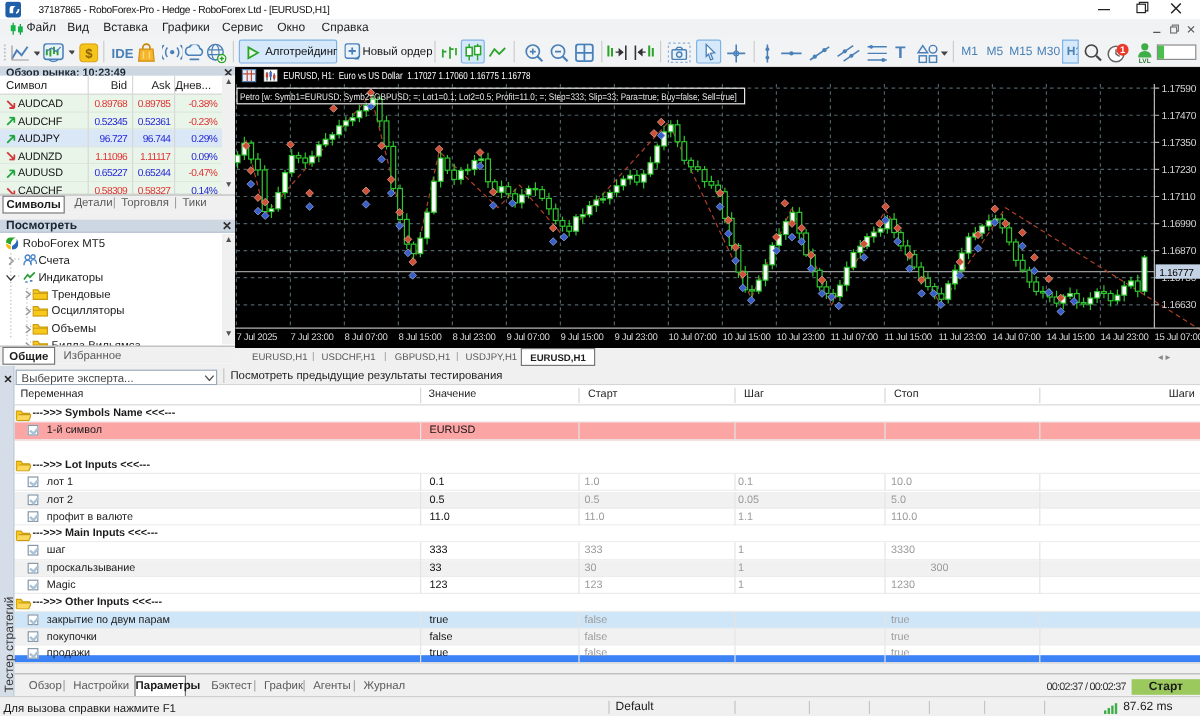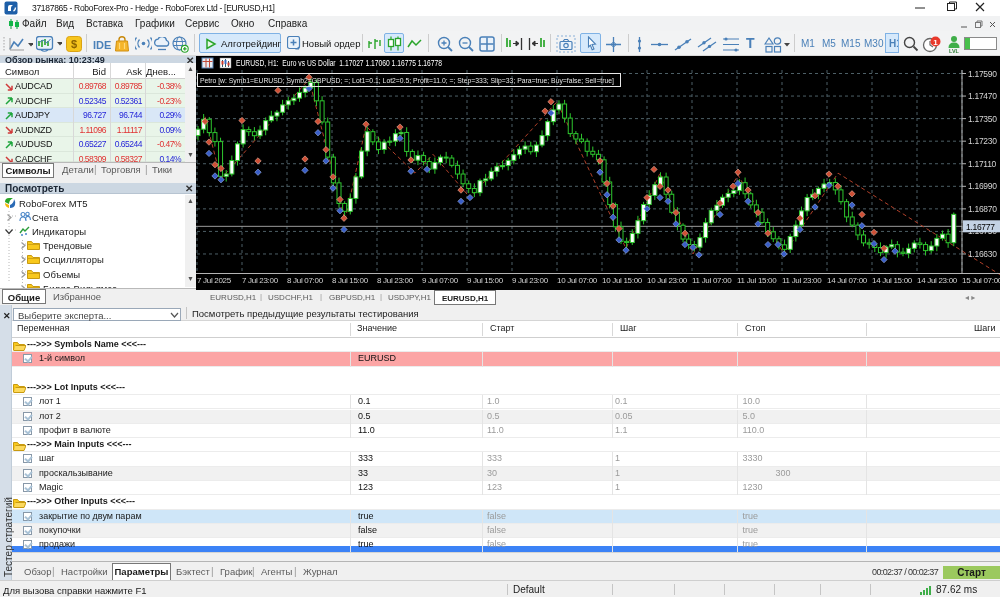--- a/index.html
+++ b/index.html
@@ -848,21 +848,21 @@
       <div class="tcolsep" style="left:725px;"></div>
       <div class="tcolsep" style="left:854px;"></div>
     </div>
   <div class="abs" style="left:12px;top:247px;width:988px;height:9px;background:#f0f0f0;border-top:1px solid #d5d5d5;"></div>
 </div>
 
 <div class="abs" id="btabs">
   <div class="itab" style="left:12px;top:4px;">Обзор</div>
   <div class="tabsep" style="left:40px;top:4px;">|</div>
   <div class="itab" style="left:49px;top:4px;">Настройки</div>
-  <div class="atab" style="left:100px;top:1px;width:59px;height:18px;line-height:16px;">Параметры</div>
+  <div class="atab" style="left:100px;top:1px;width:43px;height:18px;line-height:16px;">Параметры</div>
   <div class="itab" style="left:164px;top:4px;">Бэктест</div>
   <div class="tabsep" style="left:199px;top:4px;">|</div>
   <div class="itab" style="left:208px;top:4px;">График</div>
   <div class="tabsep" style="left:240px;top:4px;">|</div>
   <div class="itab" style="left:249px;top:4px;">Агенты</div>
   <div class="tabsep" style="left:282px;top:4px;">|</div>
   <div class="itab" style="left:291px;top:4px;">Журнал</div>
   <div class="abs" style="left:860px;top:5px;color:#333;font-size:9px;letter-spacing:-0.6px;">00:02:37 / 00:02:37</div>
   <div class="abs" style="left:931px;top:4px;width:57px;height:13px;background:#9bc95e;text-align:center;font-weight:bold;line-height:13px;">Старт</div>
 </div>

